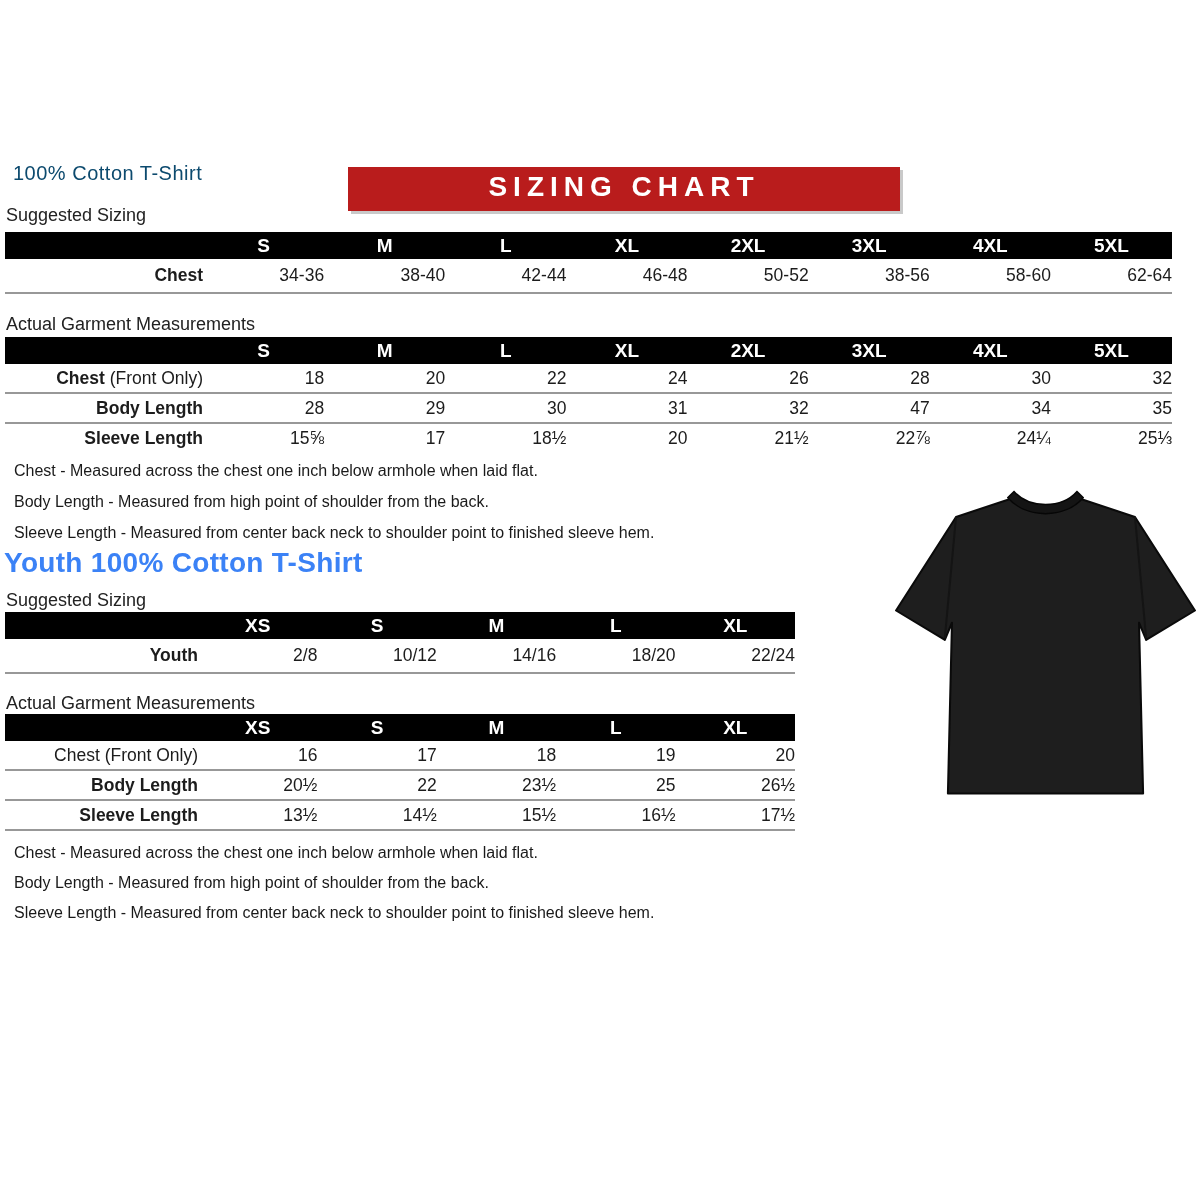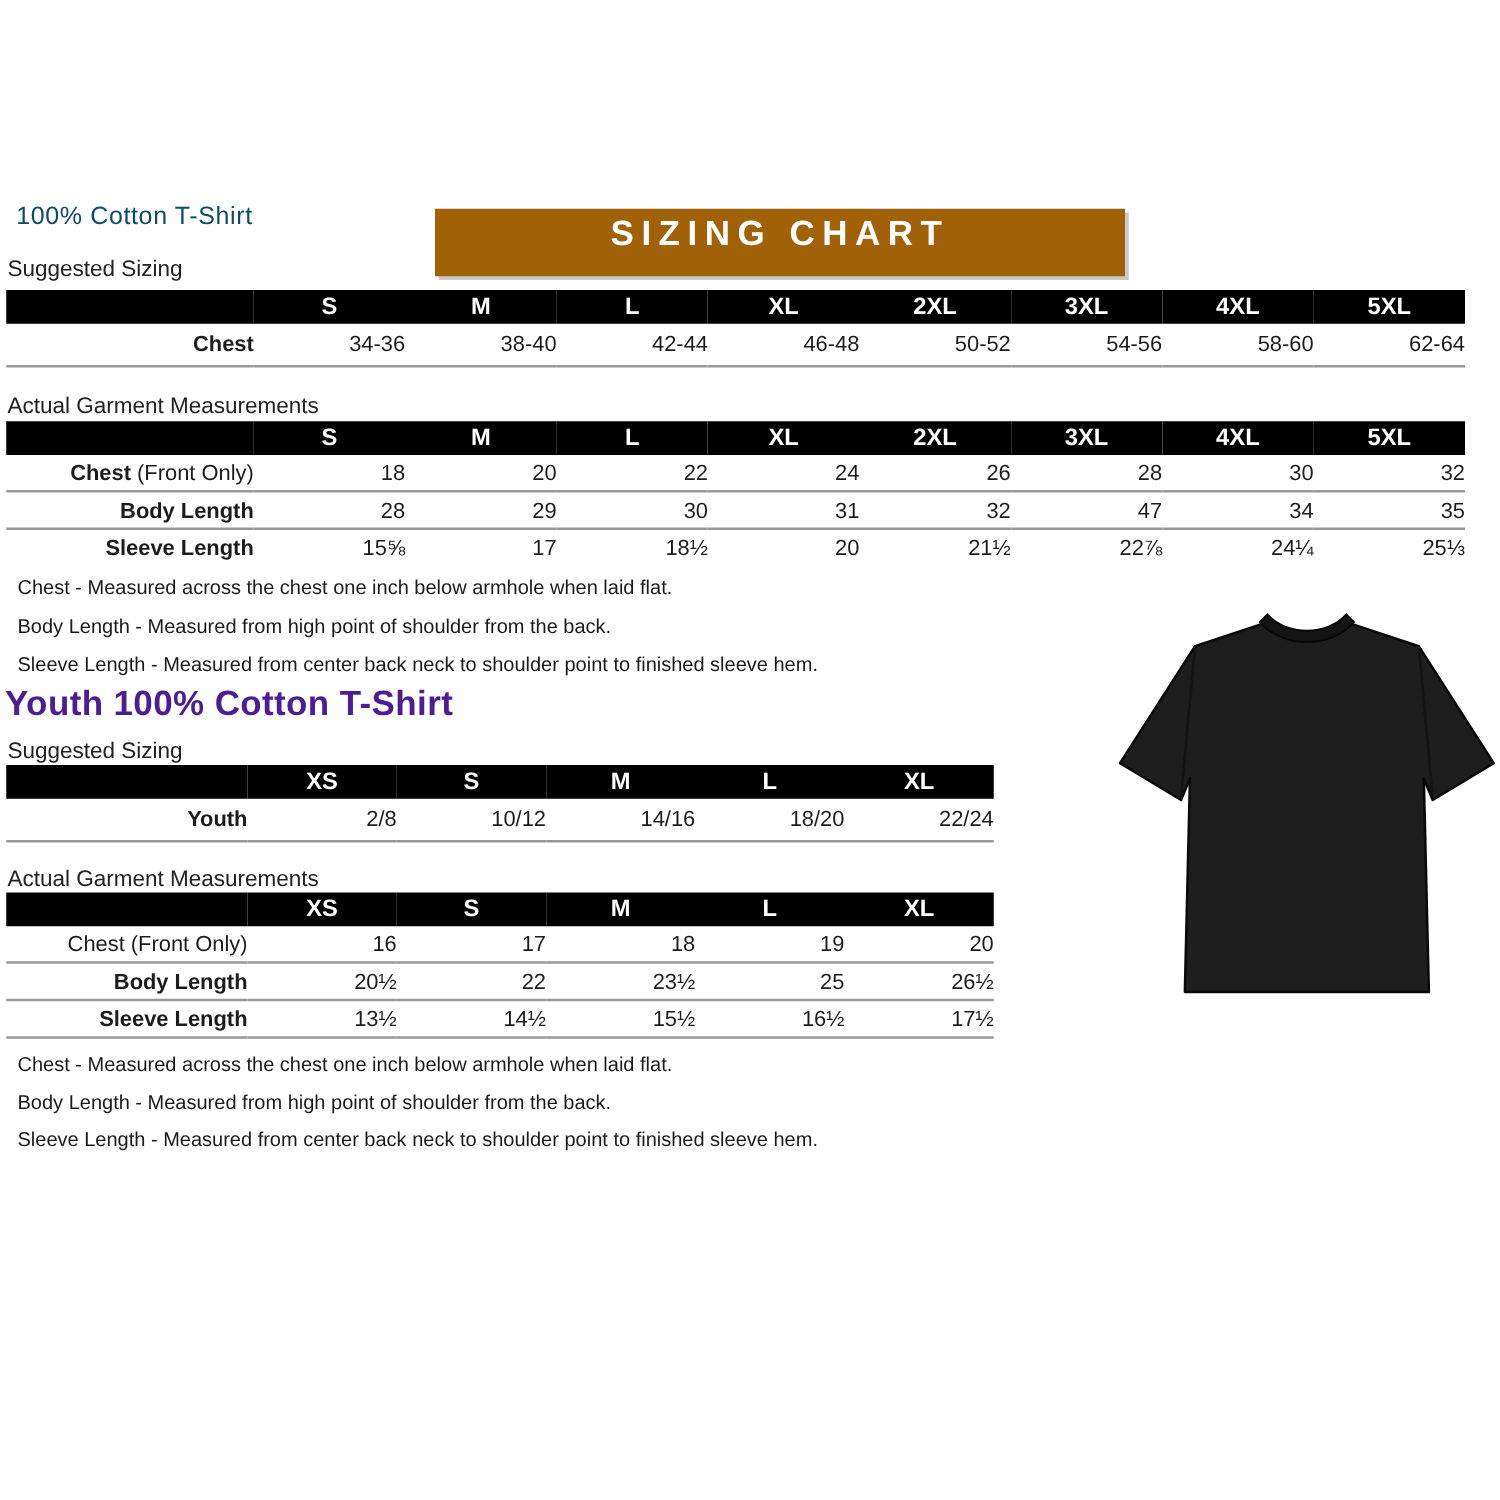--- a/index.html
+++ b/index.html
@@ -4,26 +4,26 @@
 <style>
   html,body{margin:0;padding:0;background:#fff;}
   .page{
     position:relative;width:1200px;height:1200px;background:#ffffff;overflow:hidden;
     font-family:"Liberation Sans","DejaVu Sans",sans-serif;color:#1c1c1c;
   }
   .abs{position:absolute;}
 
   .main-title{left:13px;top:162px;font-size:20px;font-weight:400;color:#0c4a6e;letter-spacing:0.5px;}
   .banner{
-    left:348px;top:167px;width:552px;height:54px;background:#a16207;
+    left:348px;top:167px;width:552px;height:44px;background:#b91c1c;
     color:#fff;font-size:28px;font-weight:700;letter-spacing:6px;
     text-align:center;line-height:39px;box-shadow:3px 3px 0 #c9c9c9;
   }
   .section-label{font-size:18px;color:#222;}
-  .youth-title{left:4px;top:547px;font-size:28px;font-weight:700;color:#4c1d95;letter-spacing:0.3px;}
+  .youth-title{left:4px;top:547px;font-size:28px;font-weight:700;color:#3b82f6;letter-spacing:0.3px;}
 
   table{border-collapse:collapse;table-layout:fixed;}
   th,td{padding:0;margin:0;}
   .hdr th{
     background:#000;color:#fff;font-weight:700;font-size:19px;
     height:27px;text-align:center;vertical-align:middle;
   }
   td{font-size:17.5px;text-align:right;vertical-align:middle;color:#1c1c1c;}
   td.lbl{text-align:right;padding-left:11px;font-weight:700;}
   td.lbl .suffix{font-weight:400;}
@@ -72,21 +72,21 @@
       <th>4XL</th>
       <th>5XL</th>
     </tr>
     <tr class="sug-row rule">
       <td class="lbl">Chest</td>
       <td>34-36</td>
       <td>38-40</td>
       <td>42-44</td>
       <td>46-48</td>
       <td>50-52</td>
-      <td>54-56</td>
+      <td>38-56</td>
       <td>58-60</td>
       <td>62-64</td>
     </tr>
   </tbody>
     </table>
 
   <div class="abs section-label" style="left:6px;top:314px;">Actual Garment Measurements</div>
   <table class="abs" style="left:5px;top:337px;width:1167px;">
     <colgroup>
         <col style="width:198px">

